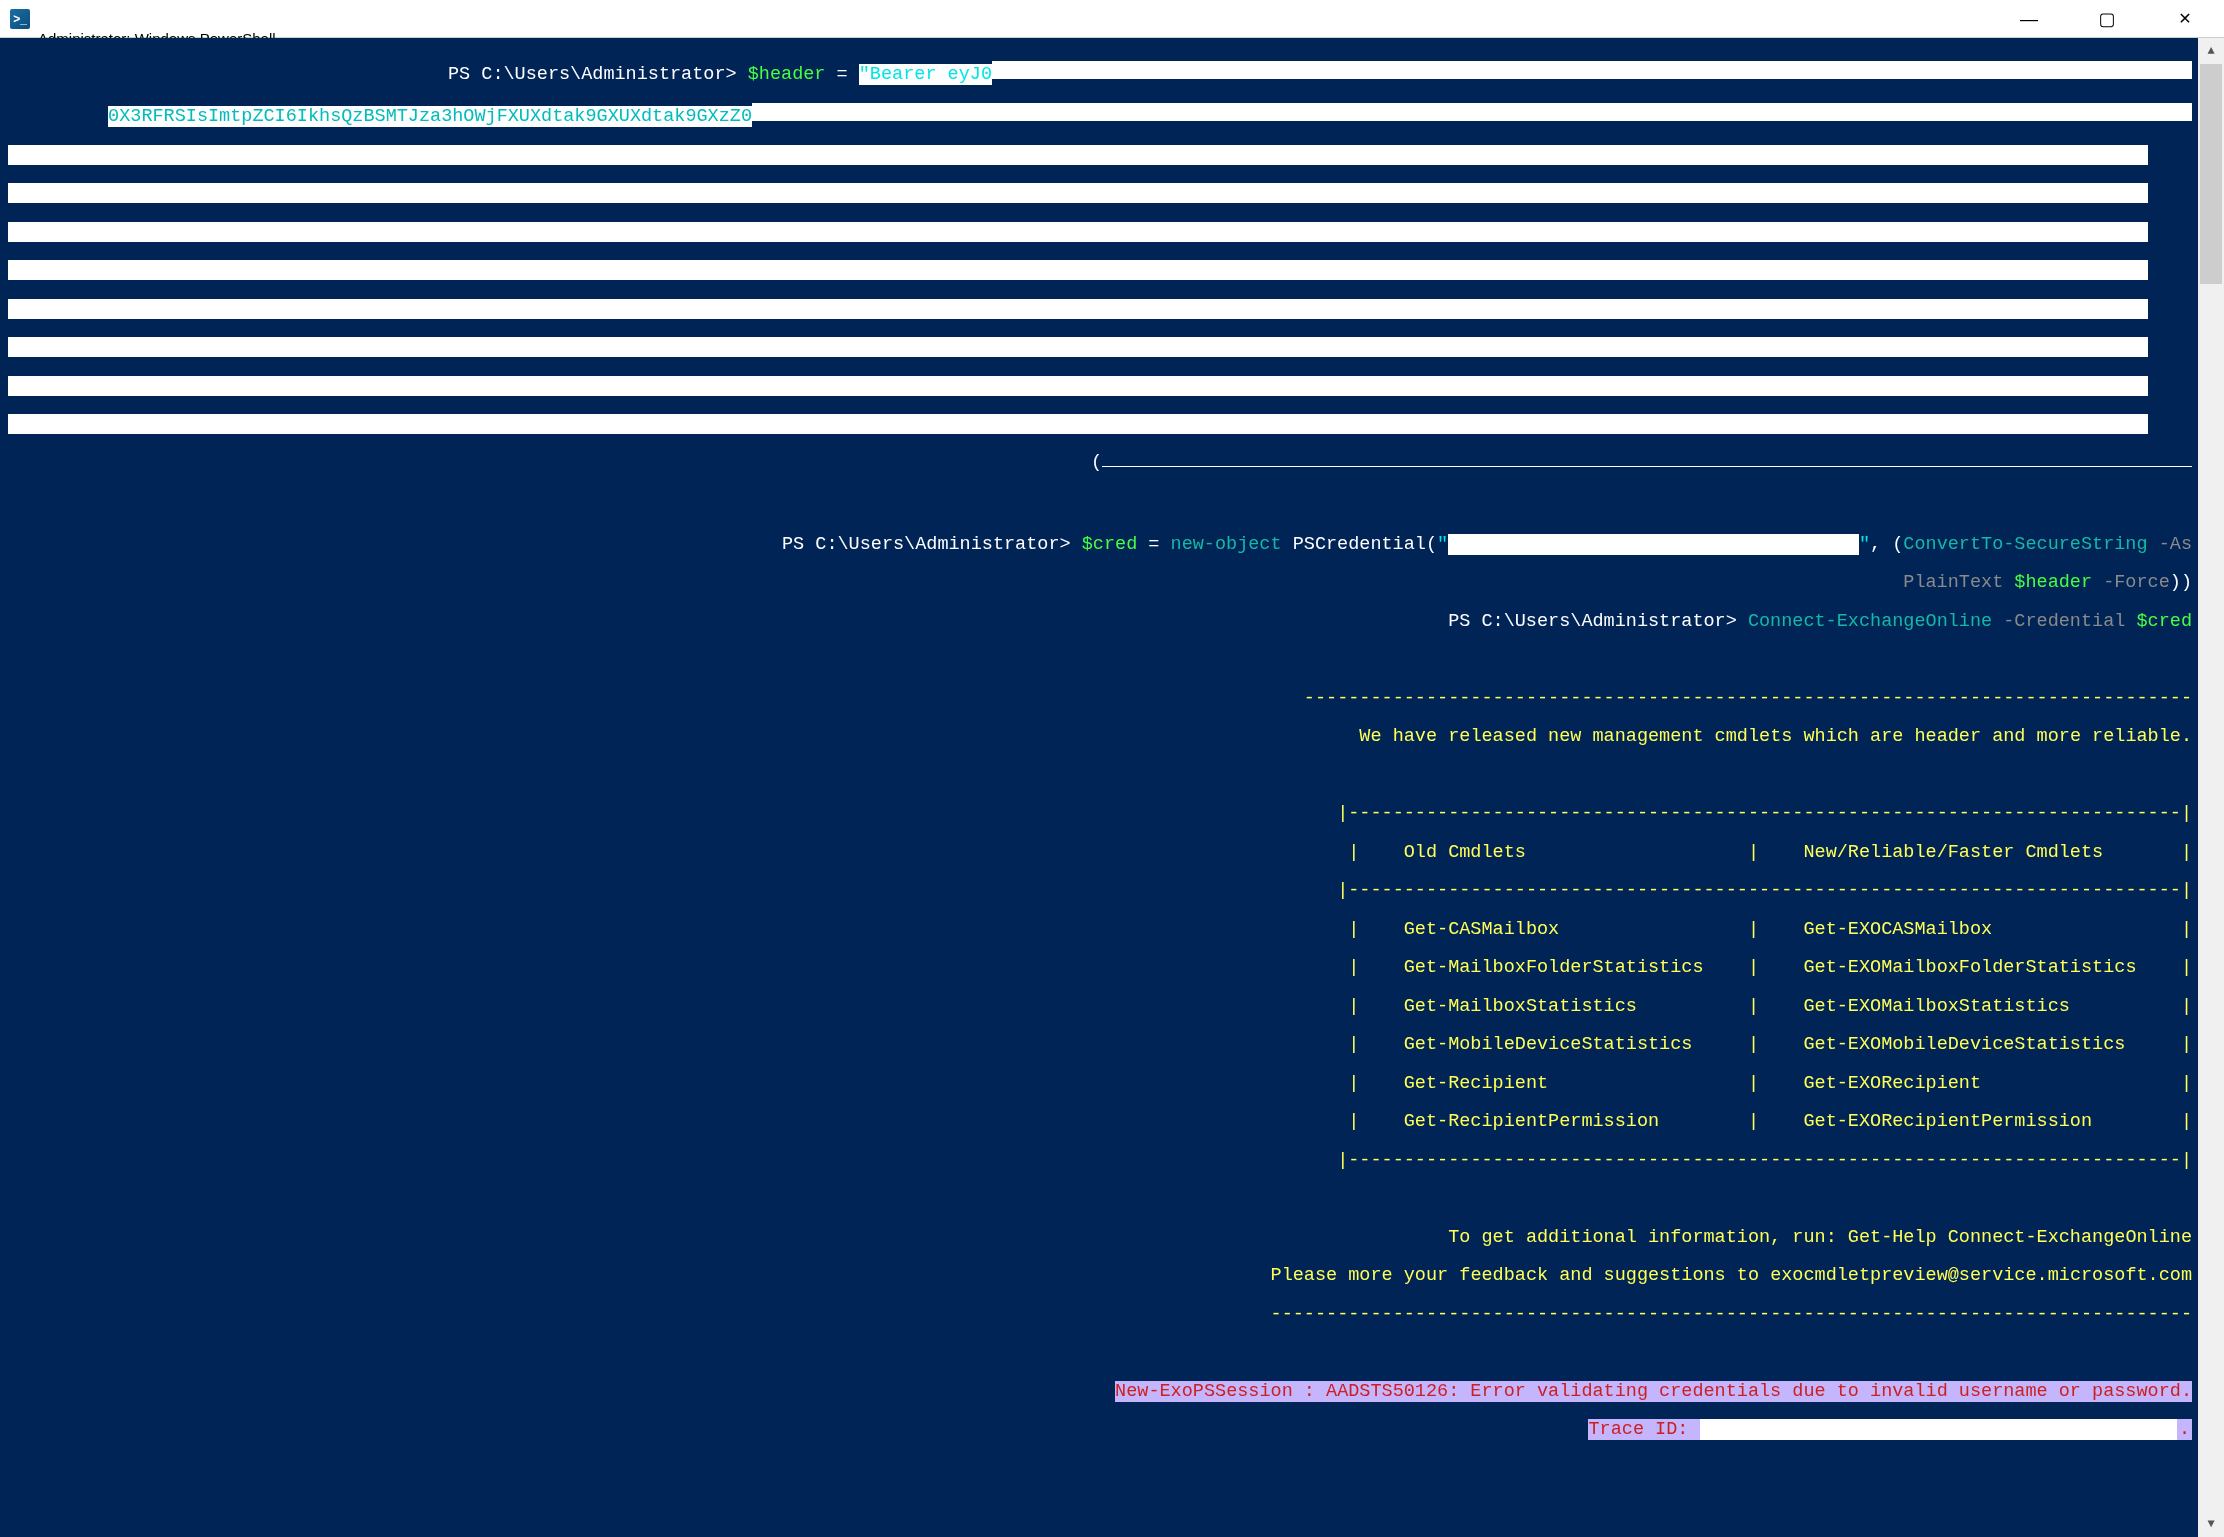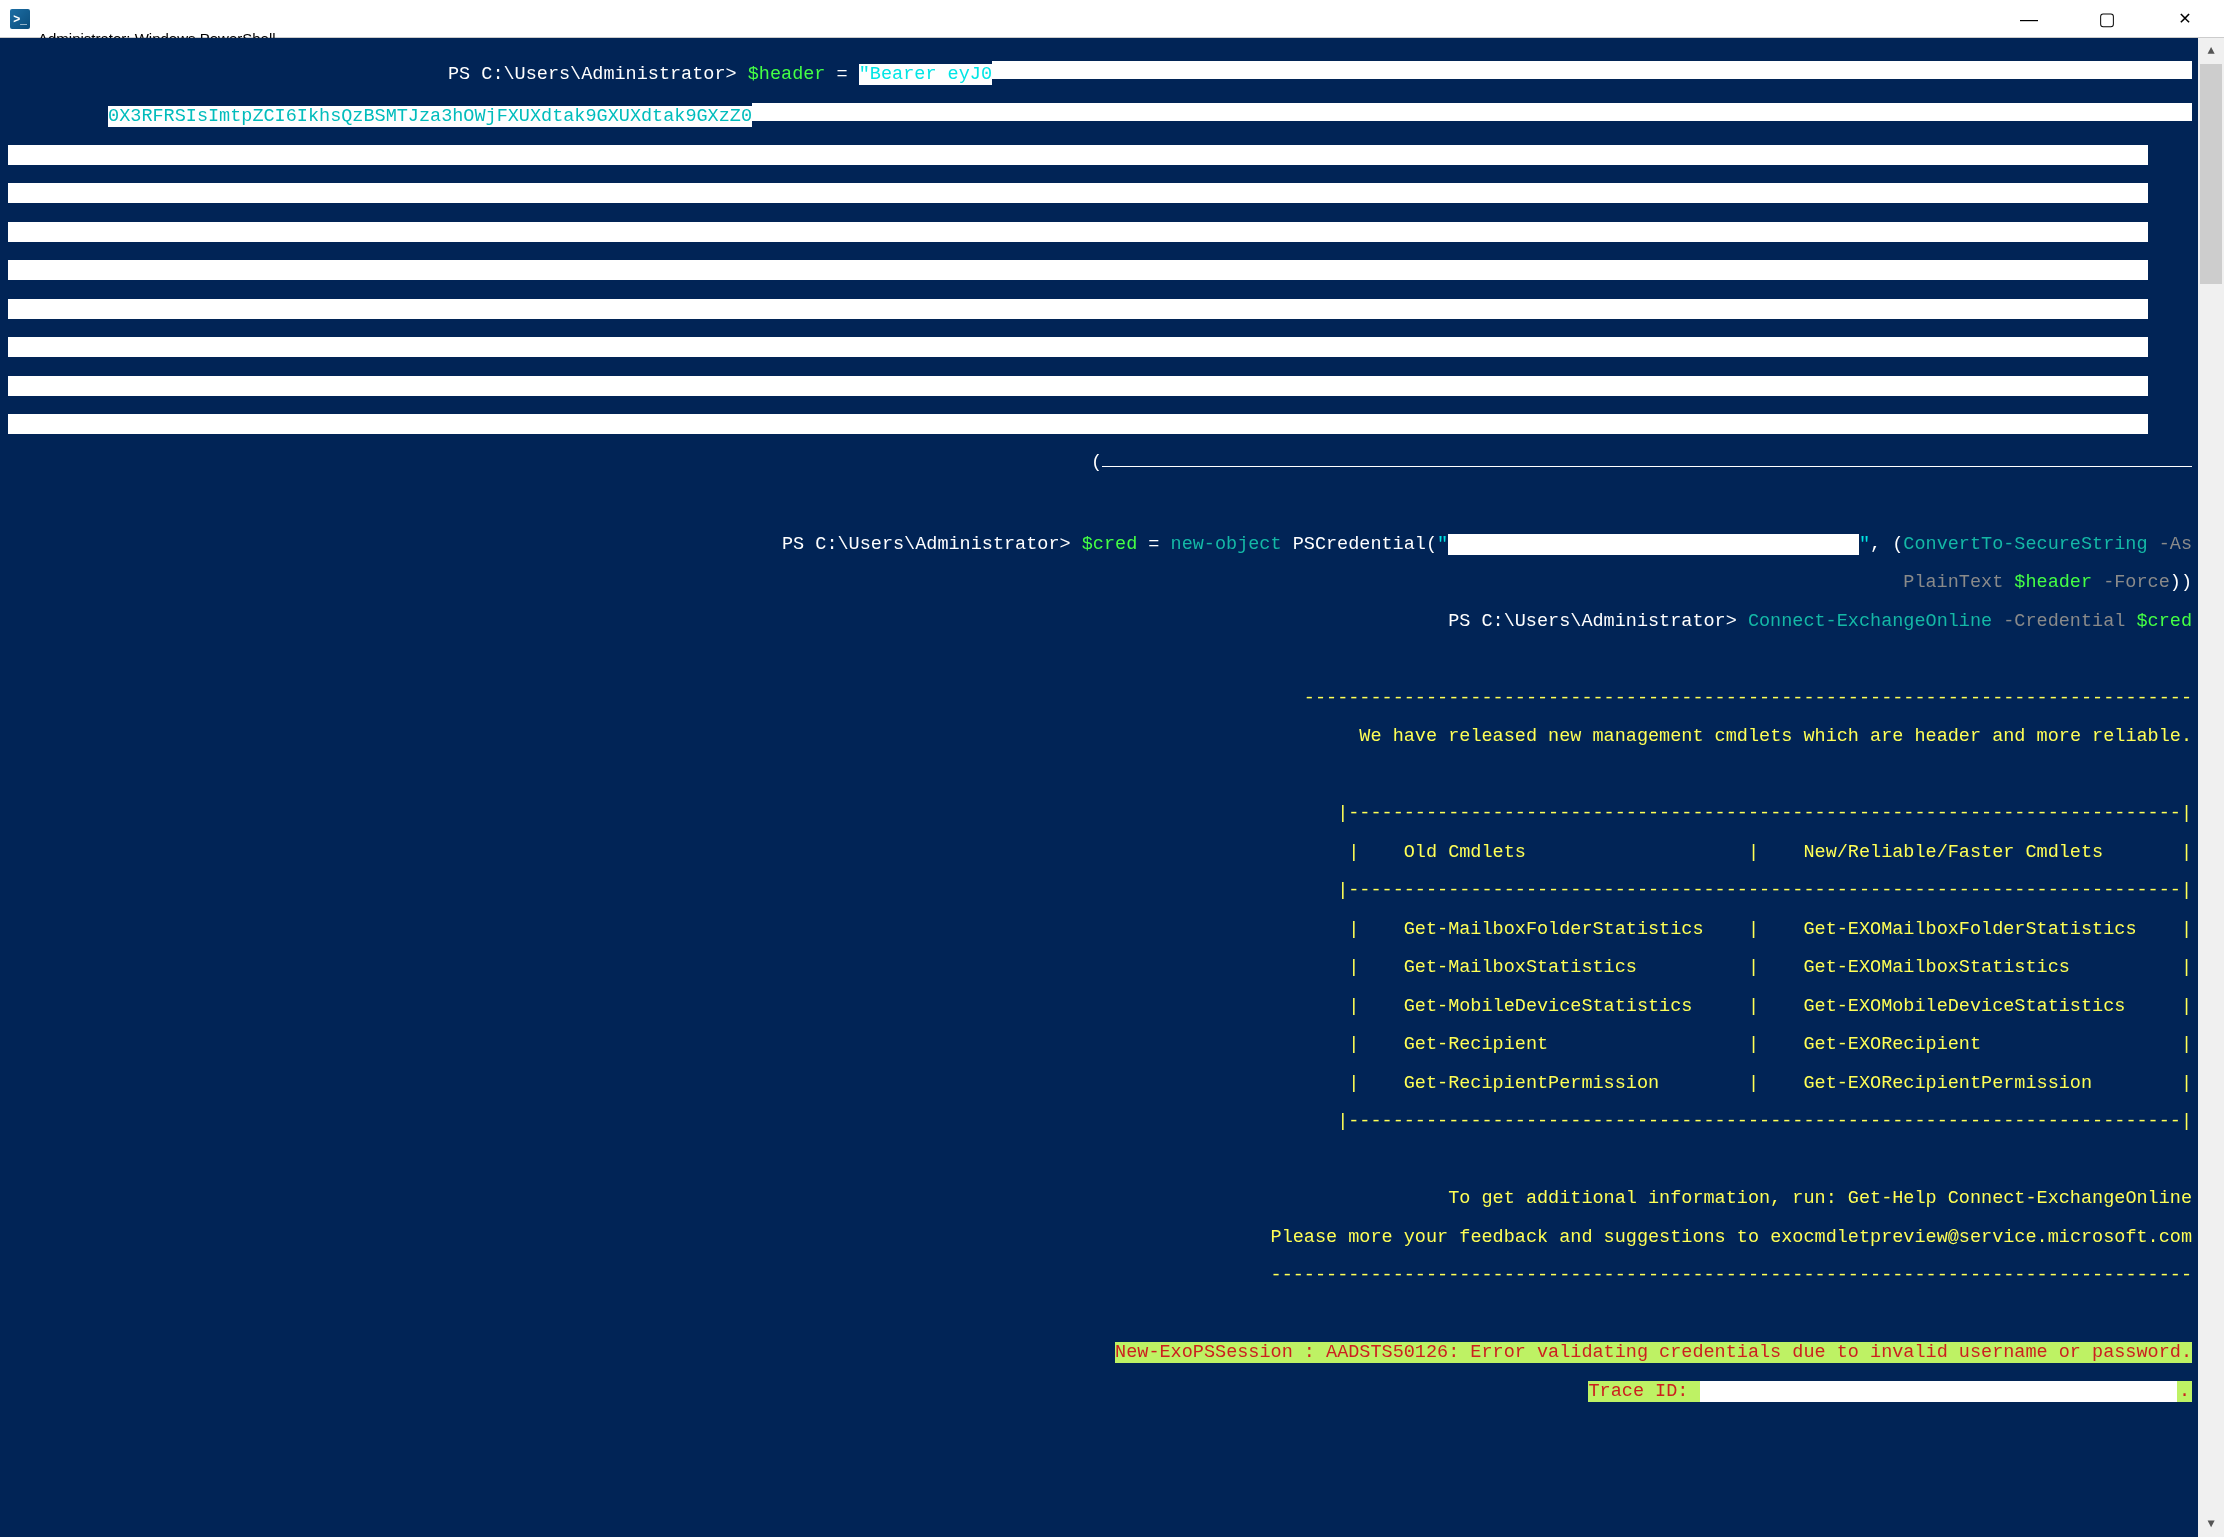--- a/index.html
+++ b/index.html
@@ -68,21 +68,21 @@
     position:absolute; top:0; left:2px; right:2px; height:220px;
     background:#cdcdcd;
   }
   .line { display:block; min-height: 20px; text-align: right; }
   .prompt { color:#ffffff; }
   .var { color:#44ff44; }
   .cmd { color:#14b8a6; }
   .arg { color:#8a8a8a; }
   .val { color:#00e5e5; }
   .yellow { color:#ffff55; }
-  .red { color:#cc1f1f; background:#bef264; }
+  .red { color:#cc1f1f; background:#c4b5fd; }
   .whitebox { background:#ffffff; color:#ffffff; }
   .sel { background:#fefefe; }
 </style>
 </head>
 <body>
 
 <div class="titlebar">
   <div class="titlebar-icon">
       <span>&gt;_</span>
     </div>
@@ -110,20 +110,21 @@
 <span class="line"><span class="prompt">PS C:\Users\Administrator&gt; </span><span class="var">$cred</span><span class="prompt"> = </span><span class="cmd">new-object</span><span class="prompt"> PSCredential(</span><span class="val">"</span><span class="whitebox">                                     </span><span class="val">"</span><span class="prompt">, (</span><span class="cmd">ConvertTo-SecureString</span><span class="arg"> -As</span></span>
 <span class="line"><span class="arg">PlainText </span><span class="var">$header</span><span class="arg"> -Force</span><span class="prompt">))</span></span>
 <span class="line"><span class="prompt">PS C:\Users\Administrator&gt; </span><span class="cmd">Connect-ExchangeOnline</span><span class="arg"> -Credential </span><span class="var">$cred</span></span>
 <span class="line"></span>
 <span class="line yellow">--------------------------------------------------------------------------------</span>
 <span class="line yellow">We have released new management cmdlets which are header and more reliable.</span>
 <span class="line"></span>
 <span class="line yellow">|---------------------------------------------------------------------------|</span>
 <span class="line yellow">|    Old Cmdlets                    |    New/Reliable/Faster Cmdlets       |</span>
 <span class="line yellow">|---------------------------------------------------------------------------|</span>
+<span class="line yellow">|    Get-CASMailbox                 |    Get-EXOCASMailbox                 |</span>
 <span class="line yellow">|    Get-MailboxFolderStatistics    |    Get-EXOMailboxFolderStatistics    |</span>
 <span class="line yellow">|    Get-MailboxStatistics          |    Get-EXOMailboxStatistics          |</span>
 <span class="line yellow">|    Get-MobileDeviceStatistics     |    Get-EXOMobileDeviceStatistics     |</span>
 <span class="line yellow">|    Get-Recipient                  |    Get-EXORecipient                  |</span>
 <span class="line yellow">|    Get-RecipientPermission        |    Get-EXORecipientPermission        |</span>
 <span class="line yellow">|---------------------------------------------------------------------------|</span>
 <span class="line"></span>
 <span class="line yellow">To get additional information, run: Get-Help Connect-ExchangeOnline</span>
 <span class="line yellow">Please more your feedback and suggestions to exocmdletpreview@service.microsoft.com</span>
 <span class="line yellow">-----------------------------------------------------------------------------------</span>

